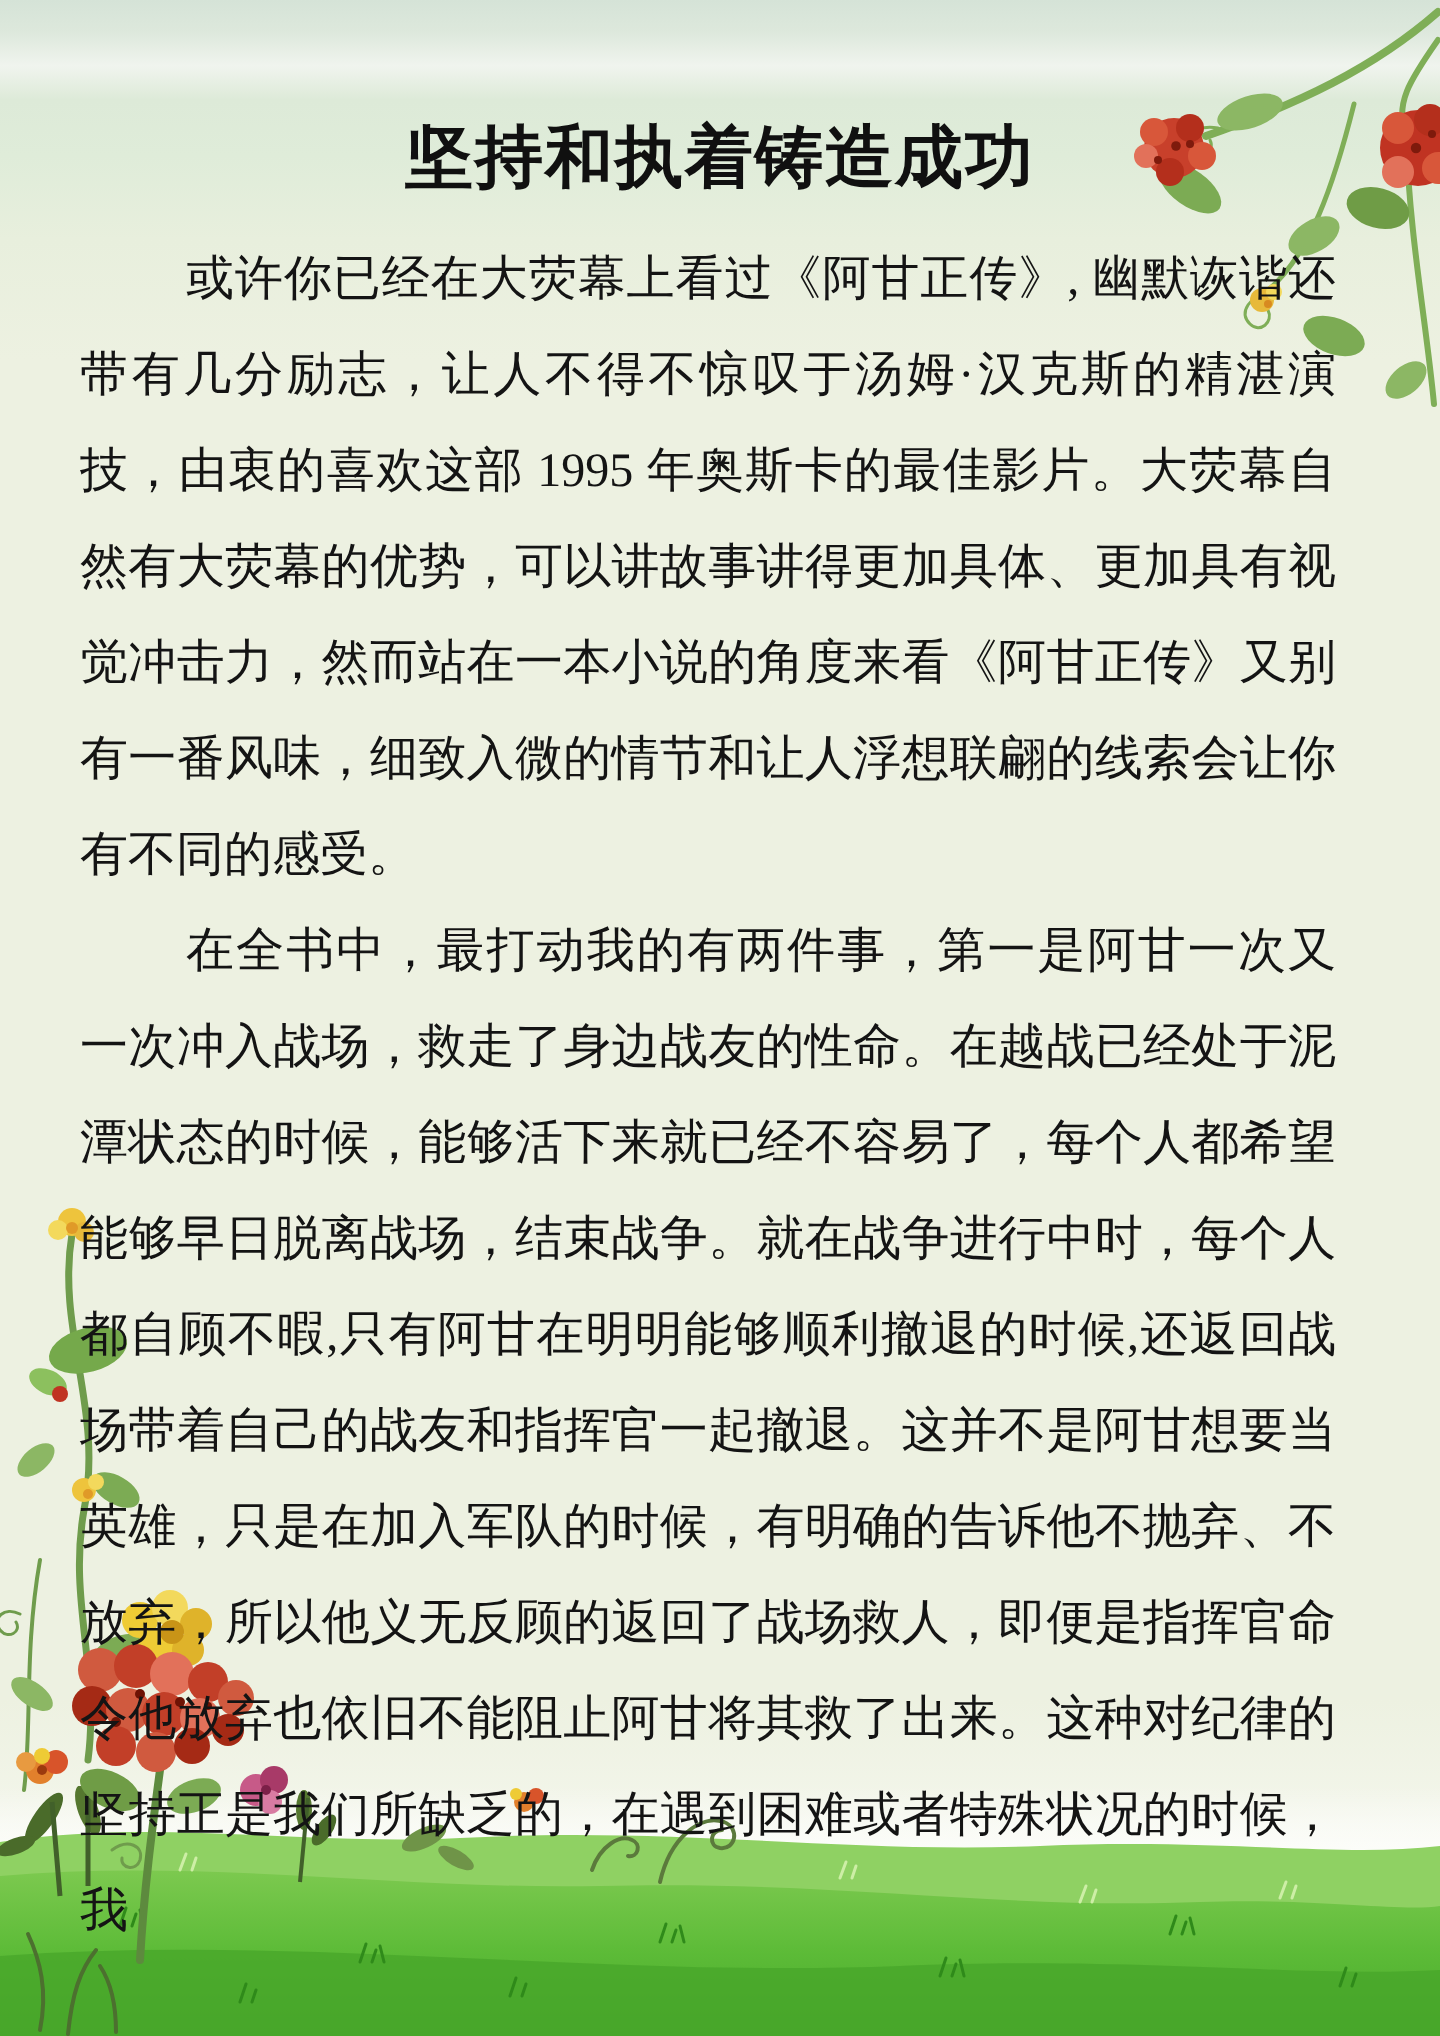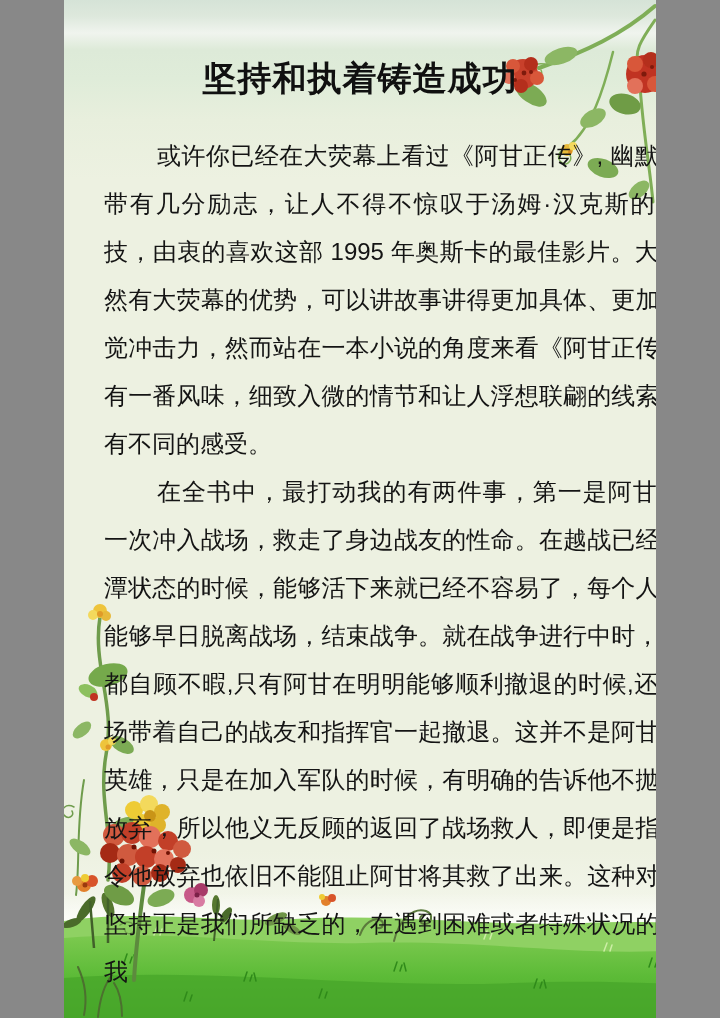--- a/index.html
+++ b/index.html
@@ -1,39 +1,39 @@
 <!DOCTYPE html>
 <html><head>
 <meta charset="utf-8">
 <style>
   html,body { margin:0; padding:0; background:#888; }
   .page {
     position:relative;
-    width:592px; height:1018px;
+    width:720px; height:1018px;
     margin:0 auto;
     overflow:hidden;
-    font-family:Liberation Sans, sans-serif;
+    font-family:Liberation Serif, serif;
     background:linear-gradient(180deg,
       #d5e3d7 0px, #dde8dc 16px, #f0f4ee 33px, #ddead8 50px,
       #dfecd9 78px, #e8efdd 120px, #edf1e1 180px, #edf1e1 850px,
       #f2f5e9 900px, #f7f8f0 935px, #f7f8f0 1018px);
   }
   .deco { position:absolute; pointer-events:none; }
   .deco-top-right { top:0; right:0; width:205px; height:215px; }
   .deco-grass { left:0; bottom:0; width:720px; height:125px; }
   .deco-left-vine { left:0; top:595px; width:150px; height:423px; }
   .title {
     position:absolute; top:56px; left:0; right:0;
     margin:0; text-align:center;
     font-size:34px; font-weight:bold; color:#101010;
     letter-spacing:1px;
     z-index:10;
   }
   .body-text {
-    position:absolute; top:132px; left:40px; width:628px;
+    position:absolute; top:116px; left:40px; width:628px;
     font-size:24px; line-height:48px; color:#141414;
     text-align:justify;
     z-index:10;
   }
   .body-text p { margin:0; text-indent:53px; }
 </style>
 </head>
 <body>
 
 <div class="page">

